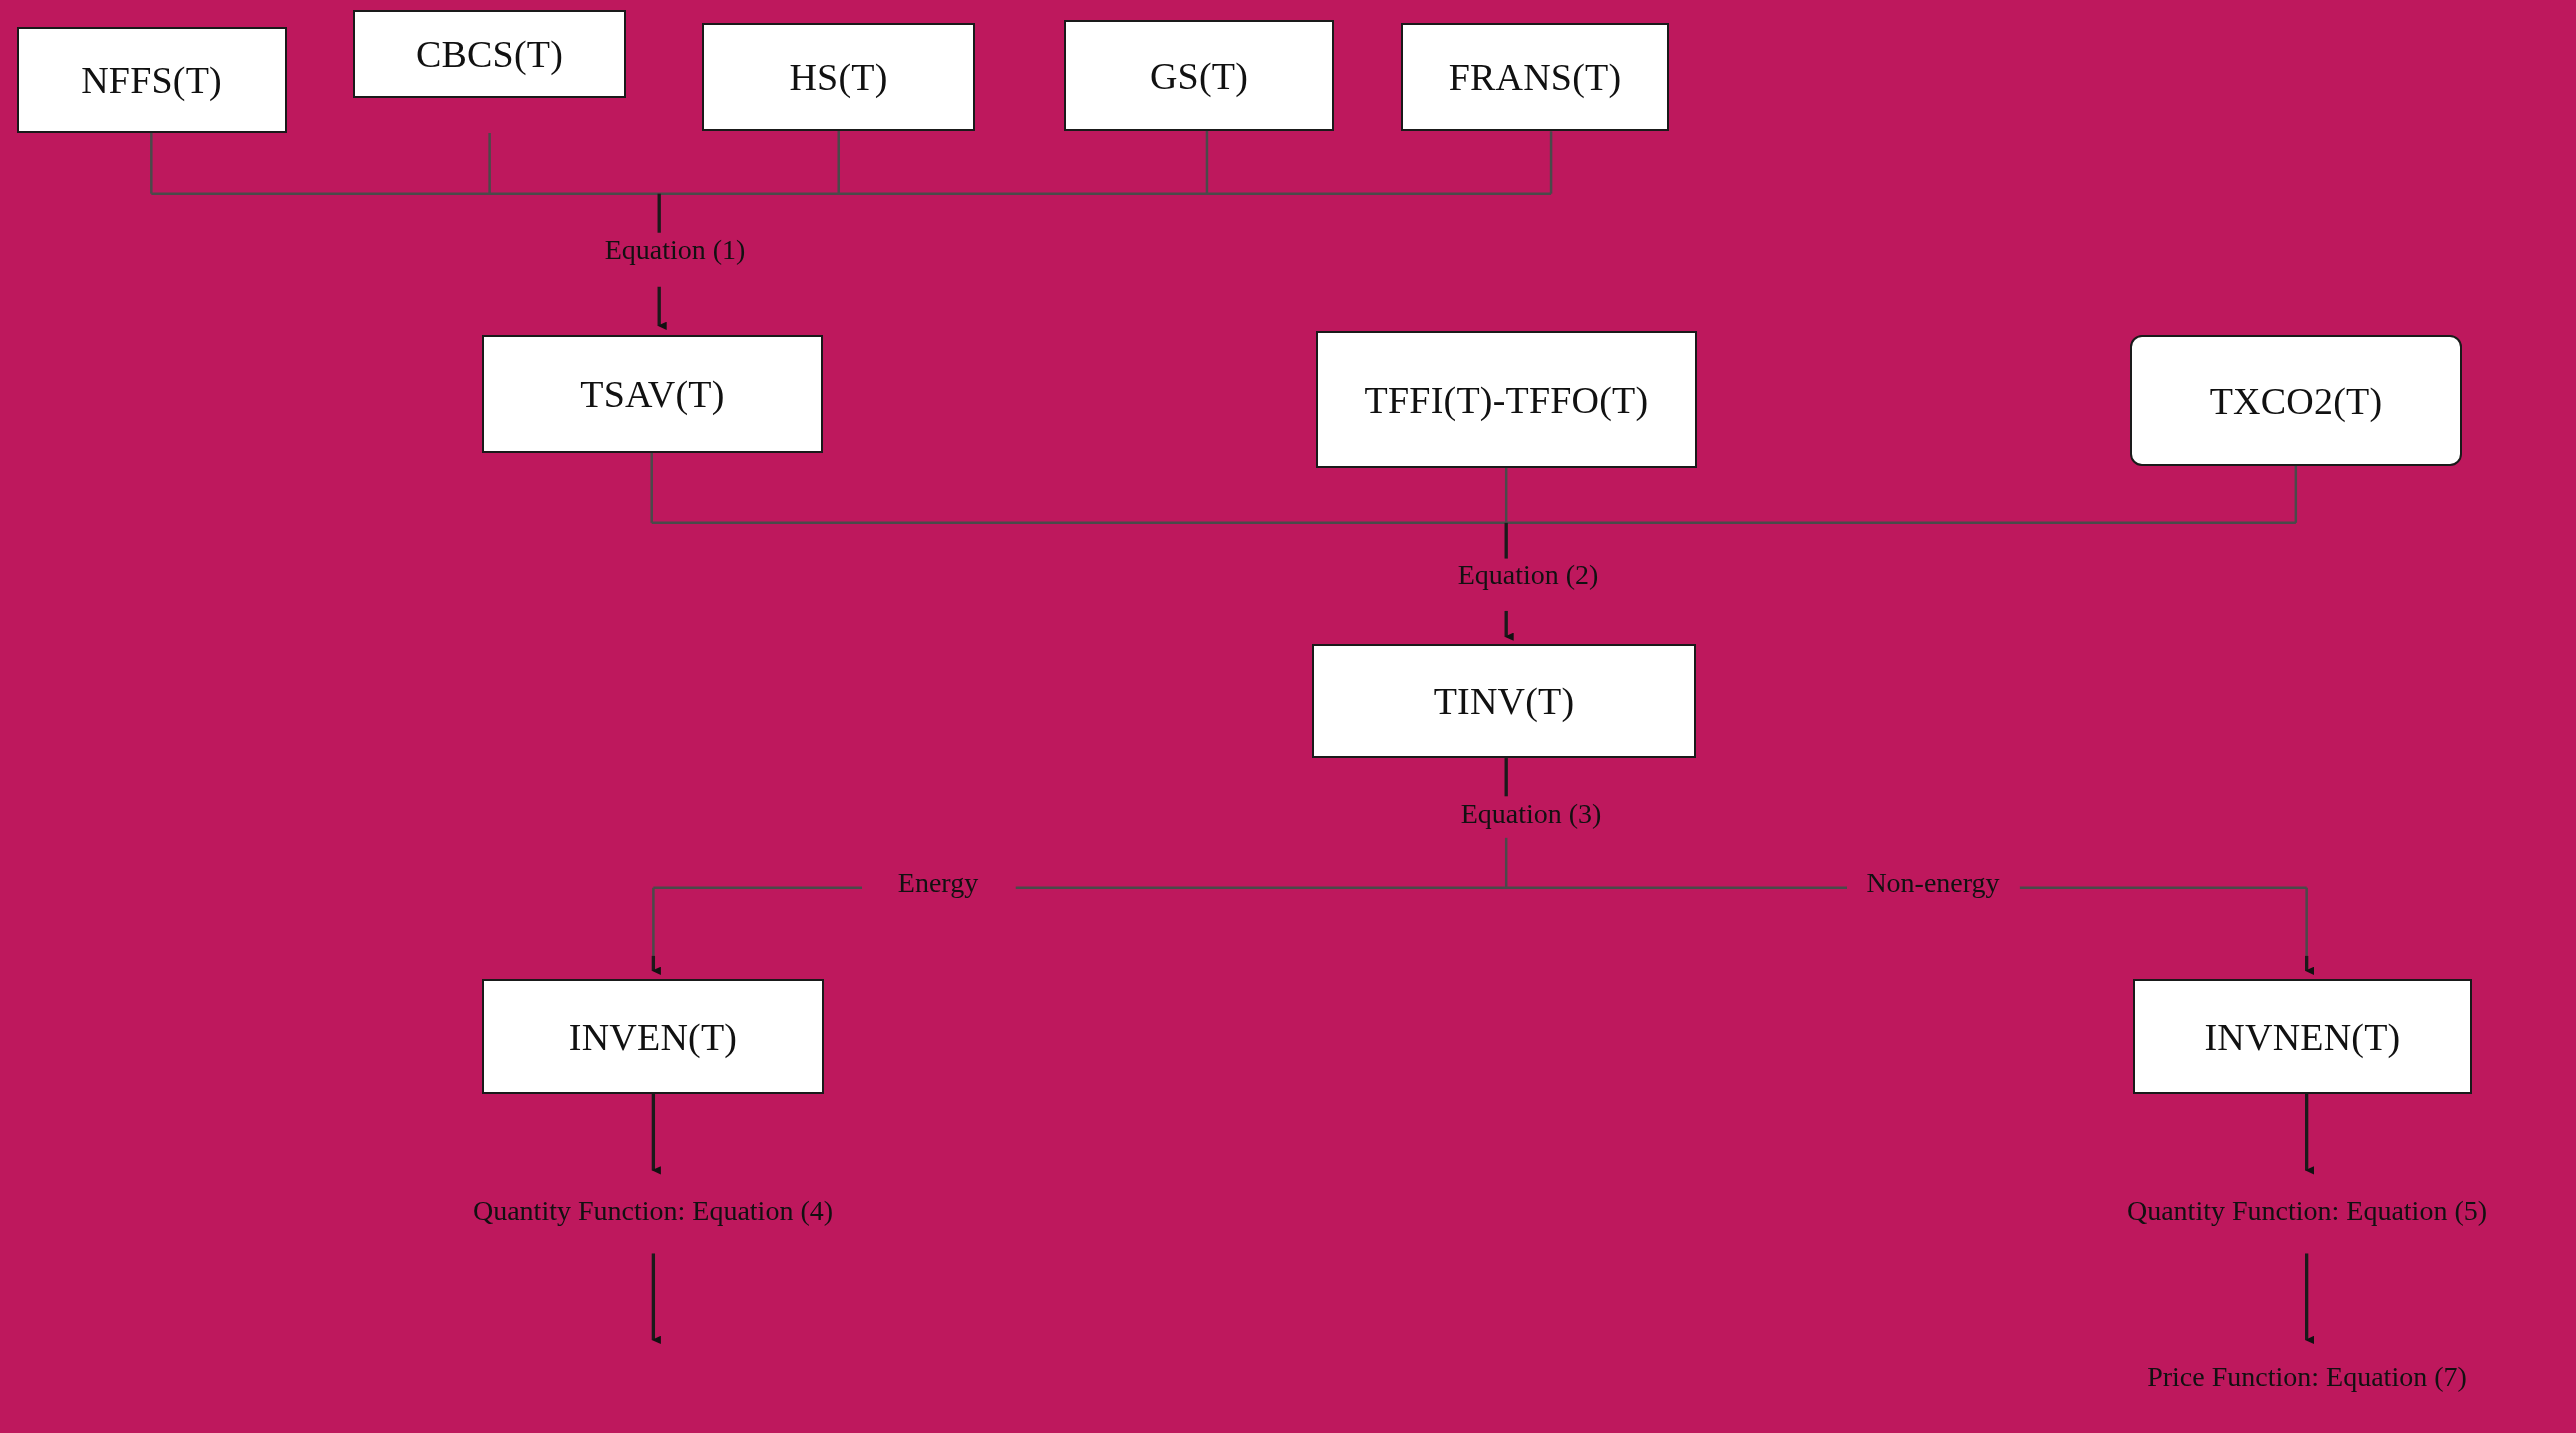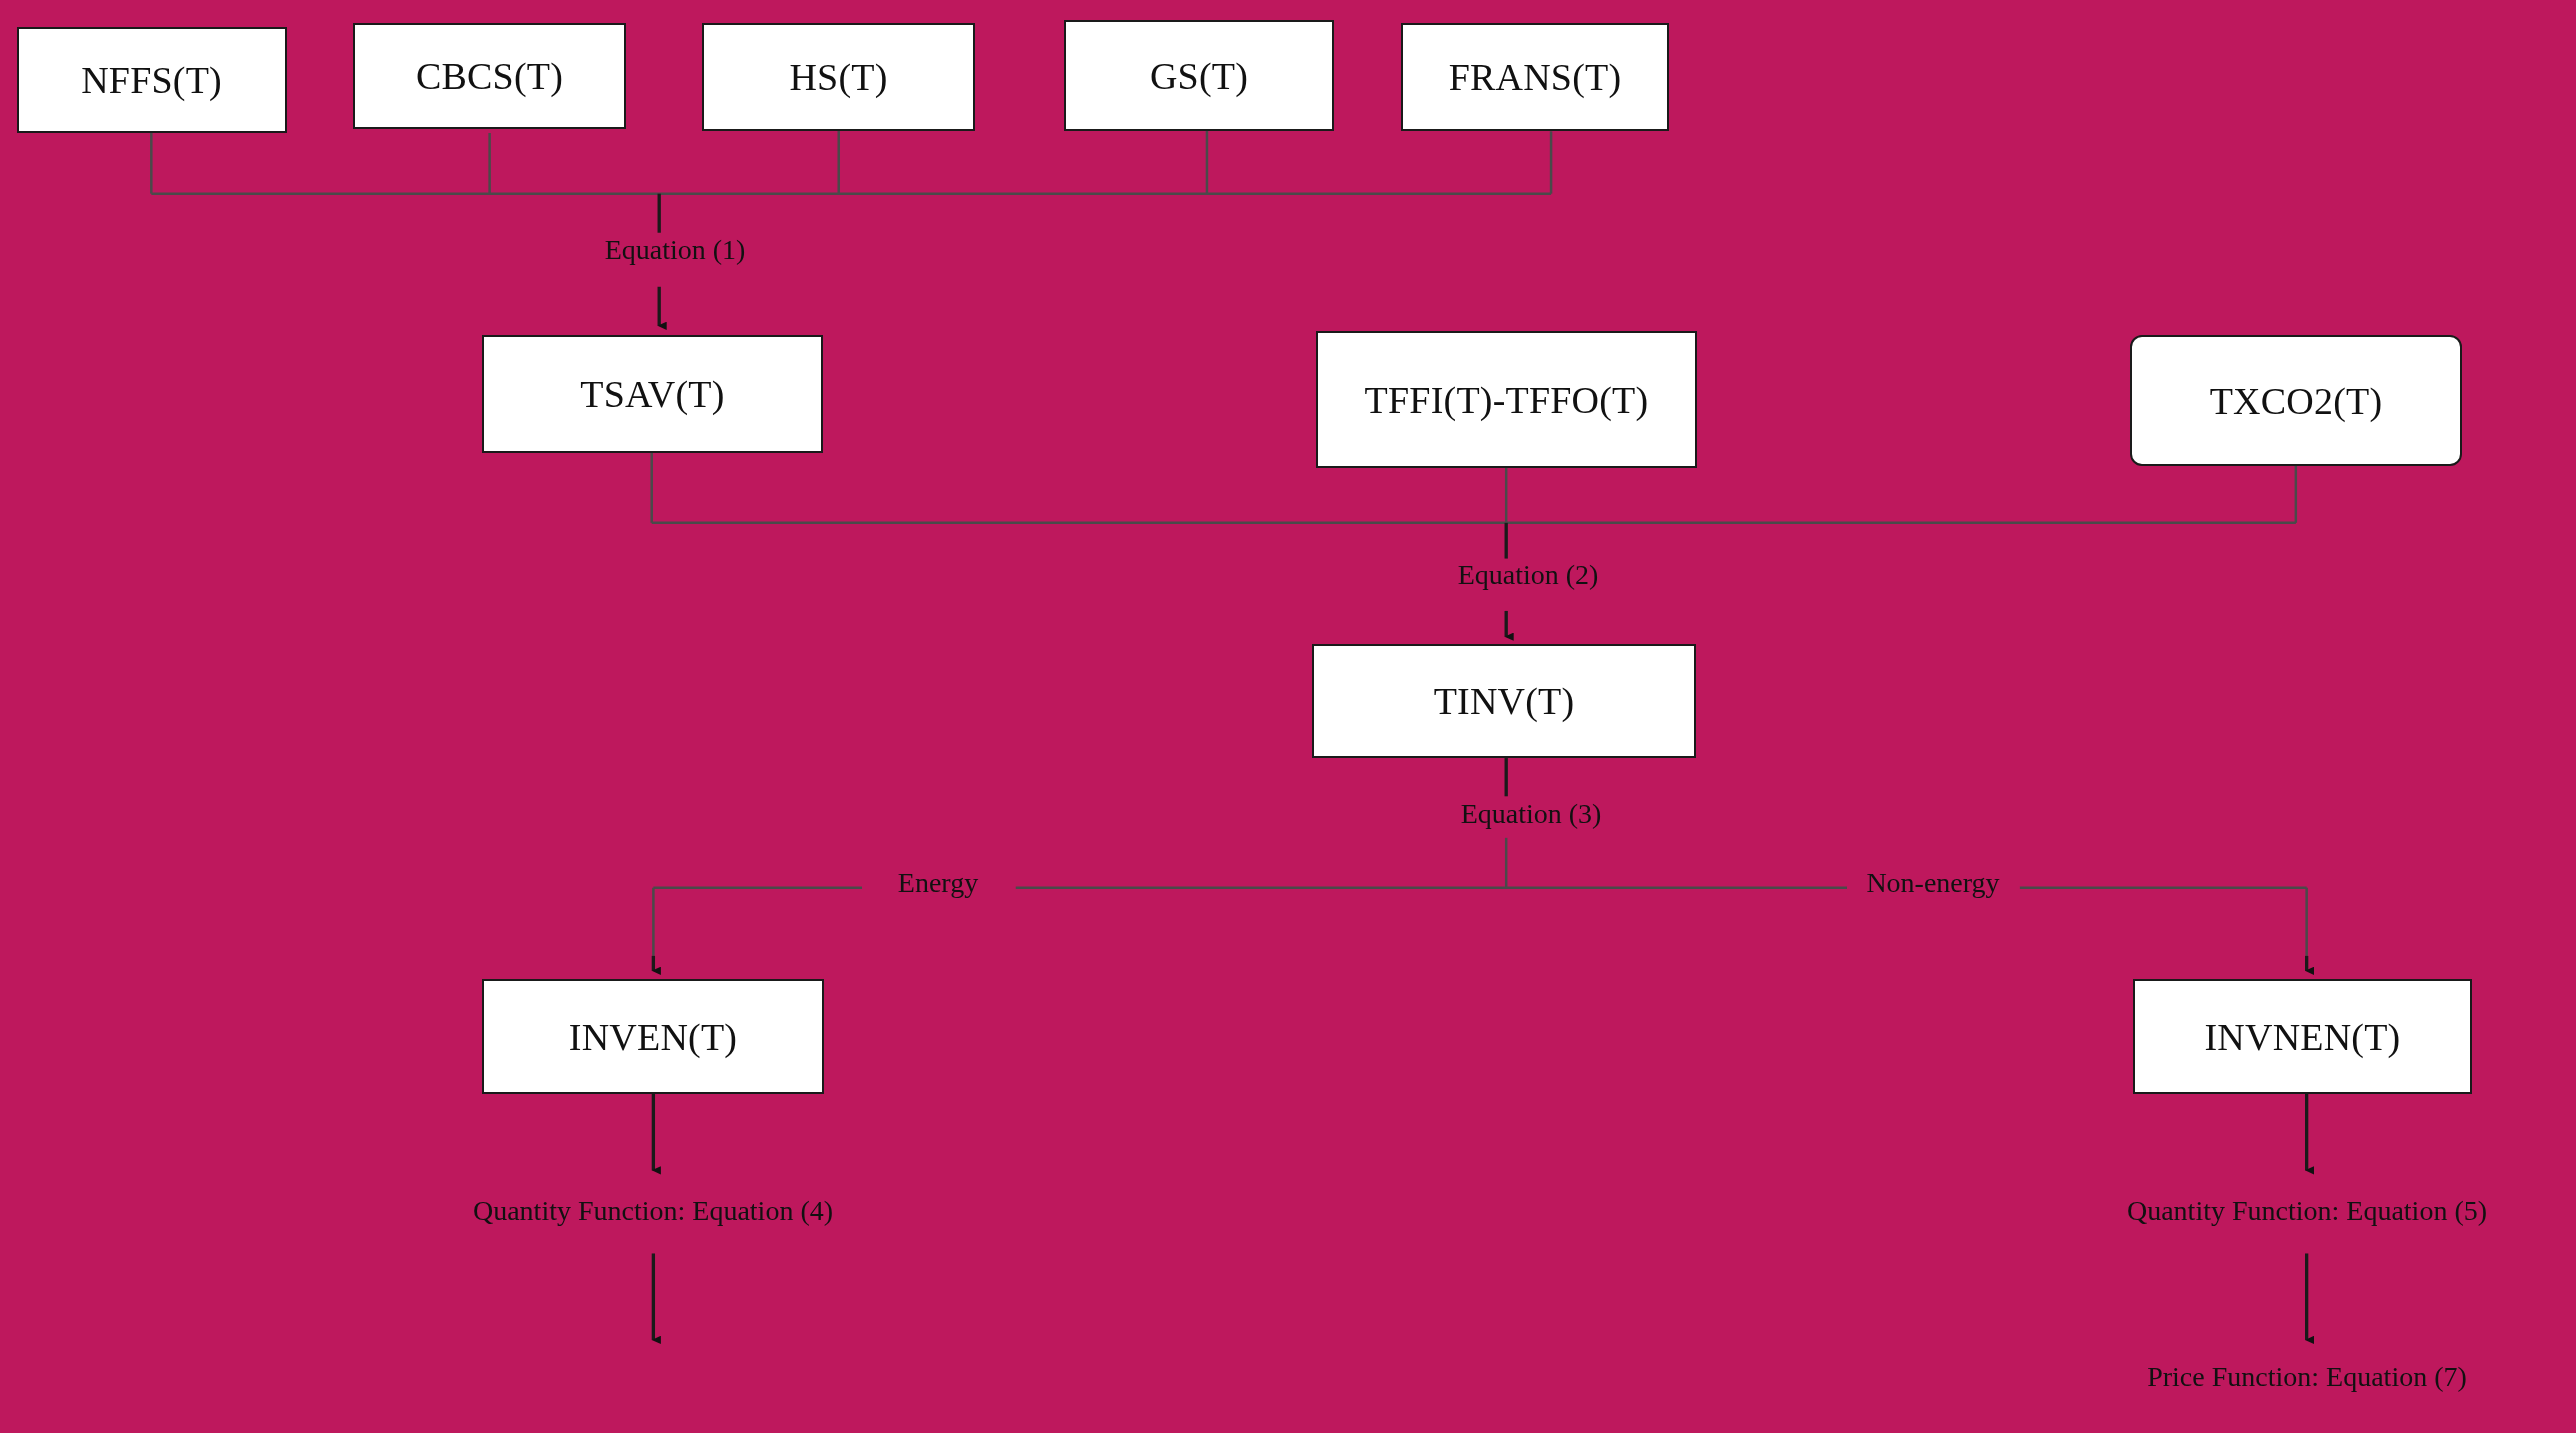--- a/index.html
+++ b/index.html
@@ -120,21 +120,21 @@
     </g>
     <g stroke="#1a1a1a" stroke-width="4" fill="none" marker-end="url(#ah)">
       <path d="M 2775 1508 L 2775 1612"></path>
     </g>
   </svg>
 
   <div class="node" style="left:16.6px; top:27.4px; width:270px; height:106px;">
     <span>NFFS(T)</span>
   </div>
 
-  <div class="node" style="left:353px; top:23px; width:273px; height:106px;text-align:center;">
+  <div class="node" style="left:353px; top:10px; width:273px; height:88px;text-align:center;">
     <span>CBCS(T)</span>
   </div>
 
   <div class="node" style="left:702px; top:23px; width:273px; height:108px;">
     <span>HS(T)</span>
   </div>
 
   <div class="node" style="left:1064px; top:20px; width:270px; height:111px;text-align:right;">
     <span>GS(T)</span>
   </div>

